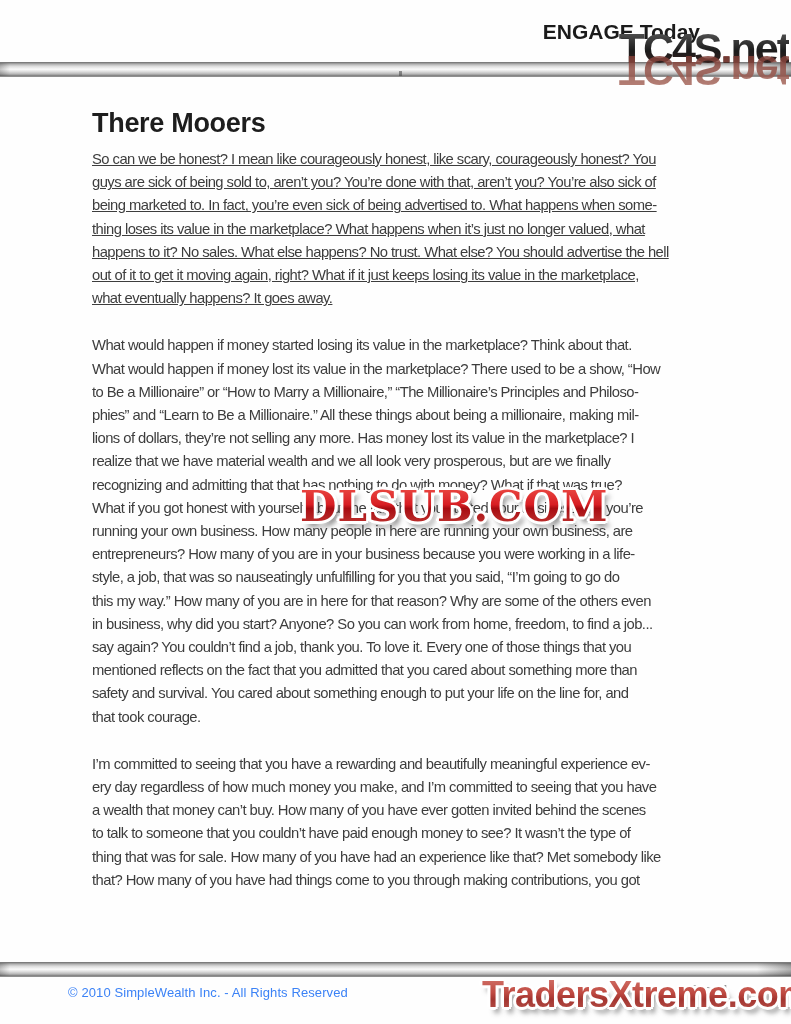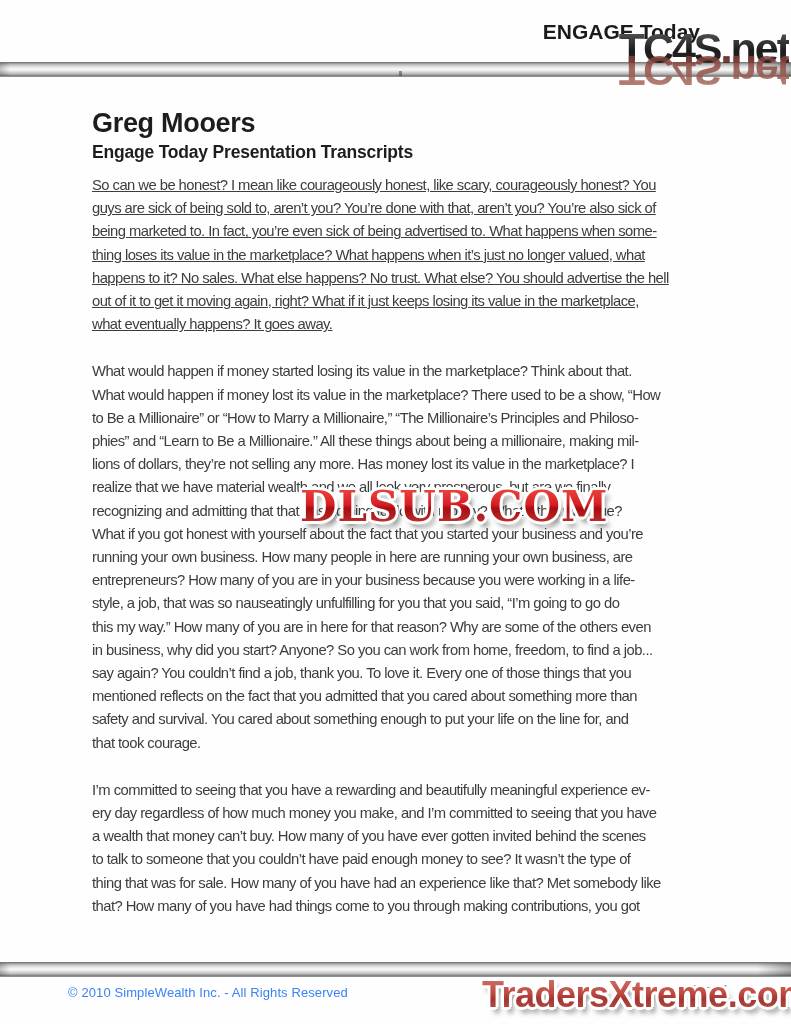--- a/index.html
+++ b/index.html
@@ -201,22 +201,21 @@
   <div class="tc4s-wm">
     <span class="tc4s-main">TC4S.net</span>
     <span class="tc4s-reflect">TC4S.net</span>
   </div>
 
   <div class="divider top">
       <span class="notch"></span>
     </div>
 
   <div class="content">
-    <h1>Greg Mooers</h1>
-    <h2>Engage Today Presentation Transcripts</h2>
+    <h1>There Mooers</h1>
 
     <p class="first">So can we be honest? I mean like courageously honest, like scary, courageously honest? You
 guys are sick of being sold to, aren’t you? You’re done with that, aren’t you? You’re also sick of
 being marketed to. In fact, you’re even sick of being advertised to. What happens when some-
 thing loses its value in the marketplace? What happens when it’s just no longer valued, what
 happens to it? No sales. What else happens? No trust. What else? You should advertise the hell
 out of it to get it moving again, right? What if it just keeps losing its value in the marketplace,
 what eventually happens? It goes away.</p>
     <p>What would happen if money started losing its value in the marketplace? Think about that.
 What would happen if money lost its value in the marketplace? There used to be a show, “How

